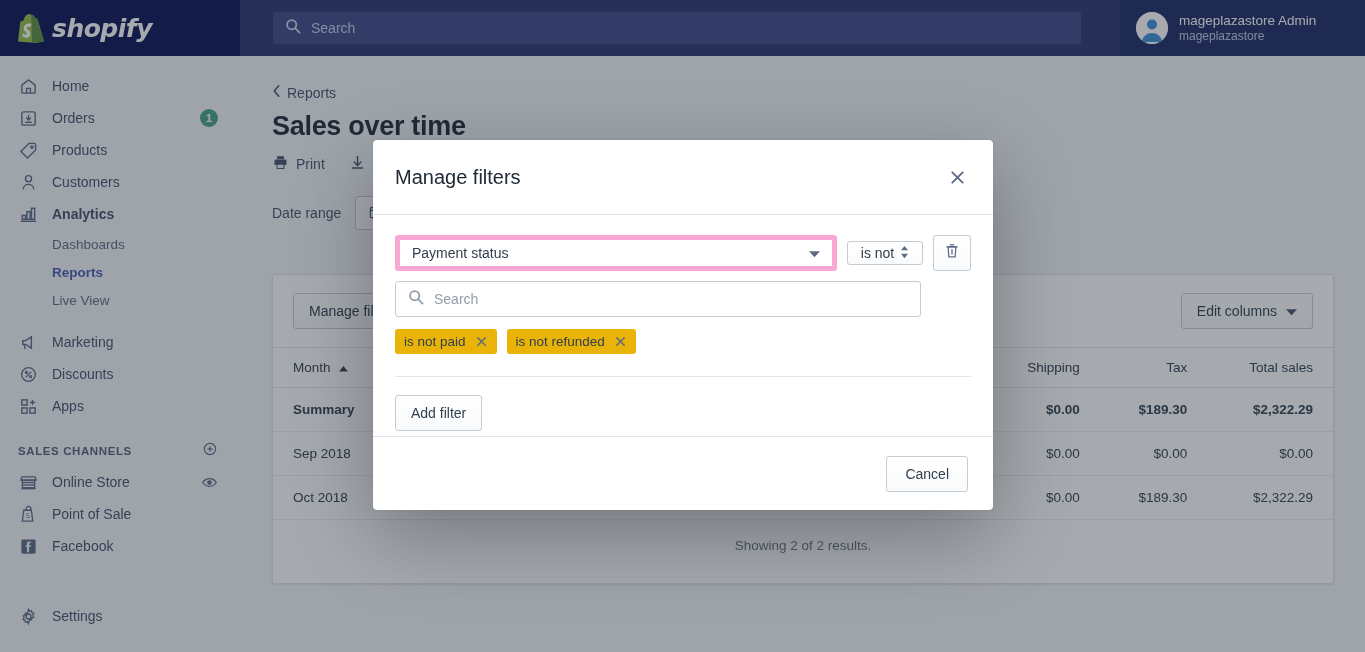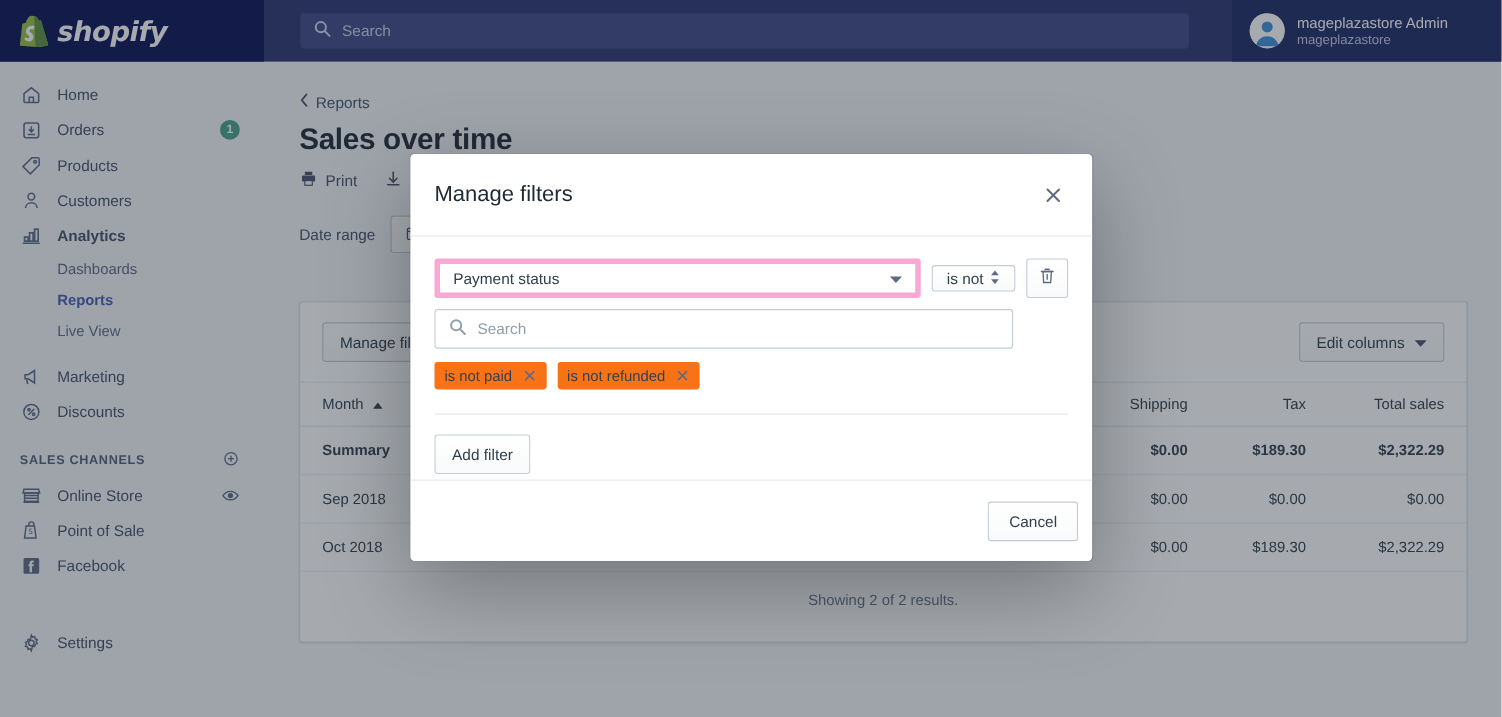--- a/index.html
+++ b/index.html
@@ -171,30 +171,30 @@
     margin-top: 10px; height: 36px; width: 526px; border: 1px solid #c4cdd5; border-radius: 3px;
     background: #ffffff; display: flex; align-items: center; gap: 10px; padding: 0 12px;
   }
   .modal-search input {
     flex: 1; border: none; outline: none; font-size: 14px; color: #31404f;
     font-family: "Liberation Sans", sans-serif; background: transparent;
   }
   .modal-search input::placeholder { color: #919eab; opacity: 1; }
   .tags { display: flex; gap: 10px; margin-top: 12px; }
   .tag {
-    background: #f97316; border-radius: 3px; height: 25px;
+    background: #eab308; border-radius: 3px; height: 25px;
     display: flex; align-items: center; gap: 9px; padding: 0 9px;
     font-size: 13.5px; color: #31404f;
   }
   .tag-x { cursor: pointer; display: flex; }
   .divider { border-top: 1px solid #e3e6e9; margin: 22px 0 0 0; }
   .addfilter-wrap { padding-top: 18px; }
   .modal-footer {
     border-top: 1px solid #e3e6e9; height: 74px;
-    display: flex; align-items: center; justify-content: flex-end; gap: 26px; padding: 0 13px;
+    display: flex; align-items: center; justify-content: flex-end; gap: 26px; padding: 0 25px;
   }
   .btn-cancel {
     height: 36px; border: 1px solid #c4cdd5; border-radius: 3px;
     background: linear-gradient(180deg,#ffffff,#f9fafb); padding: 0 18px;
     font-size: 14px; color: #31404f; cursor: pointer; display:flex; align-items:center;
   }
   .btn-primary {
     height: 36px; border: 1px solid #3f4eae; border-radius: 3px;
     background: linear-gradient(180deg,#6371c7,#5563c1); padding: 0 18px;
     font-size: 14px; color: #ffffff; cursor: pointer; font-weight: bold;
@@ -326,20 +326,32 @@
         <svg width="19" height="19" viewBox="0 0 20 20" fill="none" stroke="#5d6a84" stroke-width="1.4">
           <circle cx="10" cy="10" r="7.2"></circle>
             <line x1="7.5" y1="12.5" x2="12.5" y2="7.5" stroke-linecap="round"></line>
           <circle cx="7.8" cy="7.8" r="1.1"></circle>
             <circle cx="12.2" cy="12.2" r="1.1"></circle>
         </svg>
       </span>
       <span class="nav-label">Discounts</span>
     </div>
 
+    <div class="nav-item">
+      <span class="ico">
+        <svg width="19" height="19" viewBox="0 0 20 20" fill="none" stroke="#5d6a84" stroke-width="1.5">
+          <rect x="3" y="3" width="5.5" height="5.5"></rect>
+            <rect x="3" y="11.5" width="5.5" height="5.5"></rect>
+          <rect x="11.5" y="11.5" width="5.5" height="5.5"></rect>
+          <line x1="14.2" y1="3" x2="14.2" y2="8.4"></line>
+            <line x1="11.5" y1="5.7" x2="17" y2="5.7"></line>
+        </svg>
+      </span>
+      <span class="nav-label">Apps</span>
+    </div>
 
     <div class="section-head">
       <span class="section-title">SALES CHANNELS</span>
       <span>
         <svg width="16" height="16" viewBox="0 0 20 20" fill="none" stroke="#5d6a84" stroke-width="1.5">
           <circle cx="10" cy="10" r="7"></circle>
             <line x1="10" y1="6.6" x2="10" y2="13.4"></line>
             <line x1="6.6" y1="10" x2="13.4" y2="10"></line>
         </svg>
       </span>

